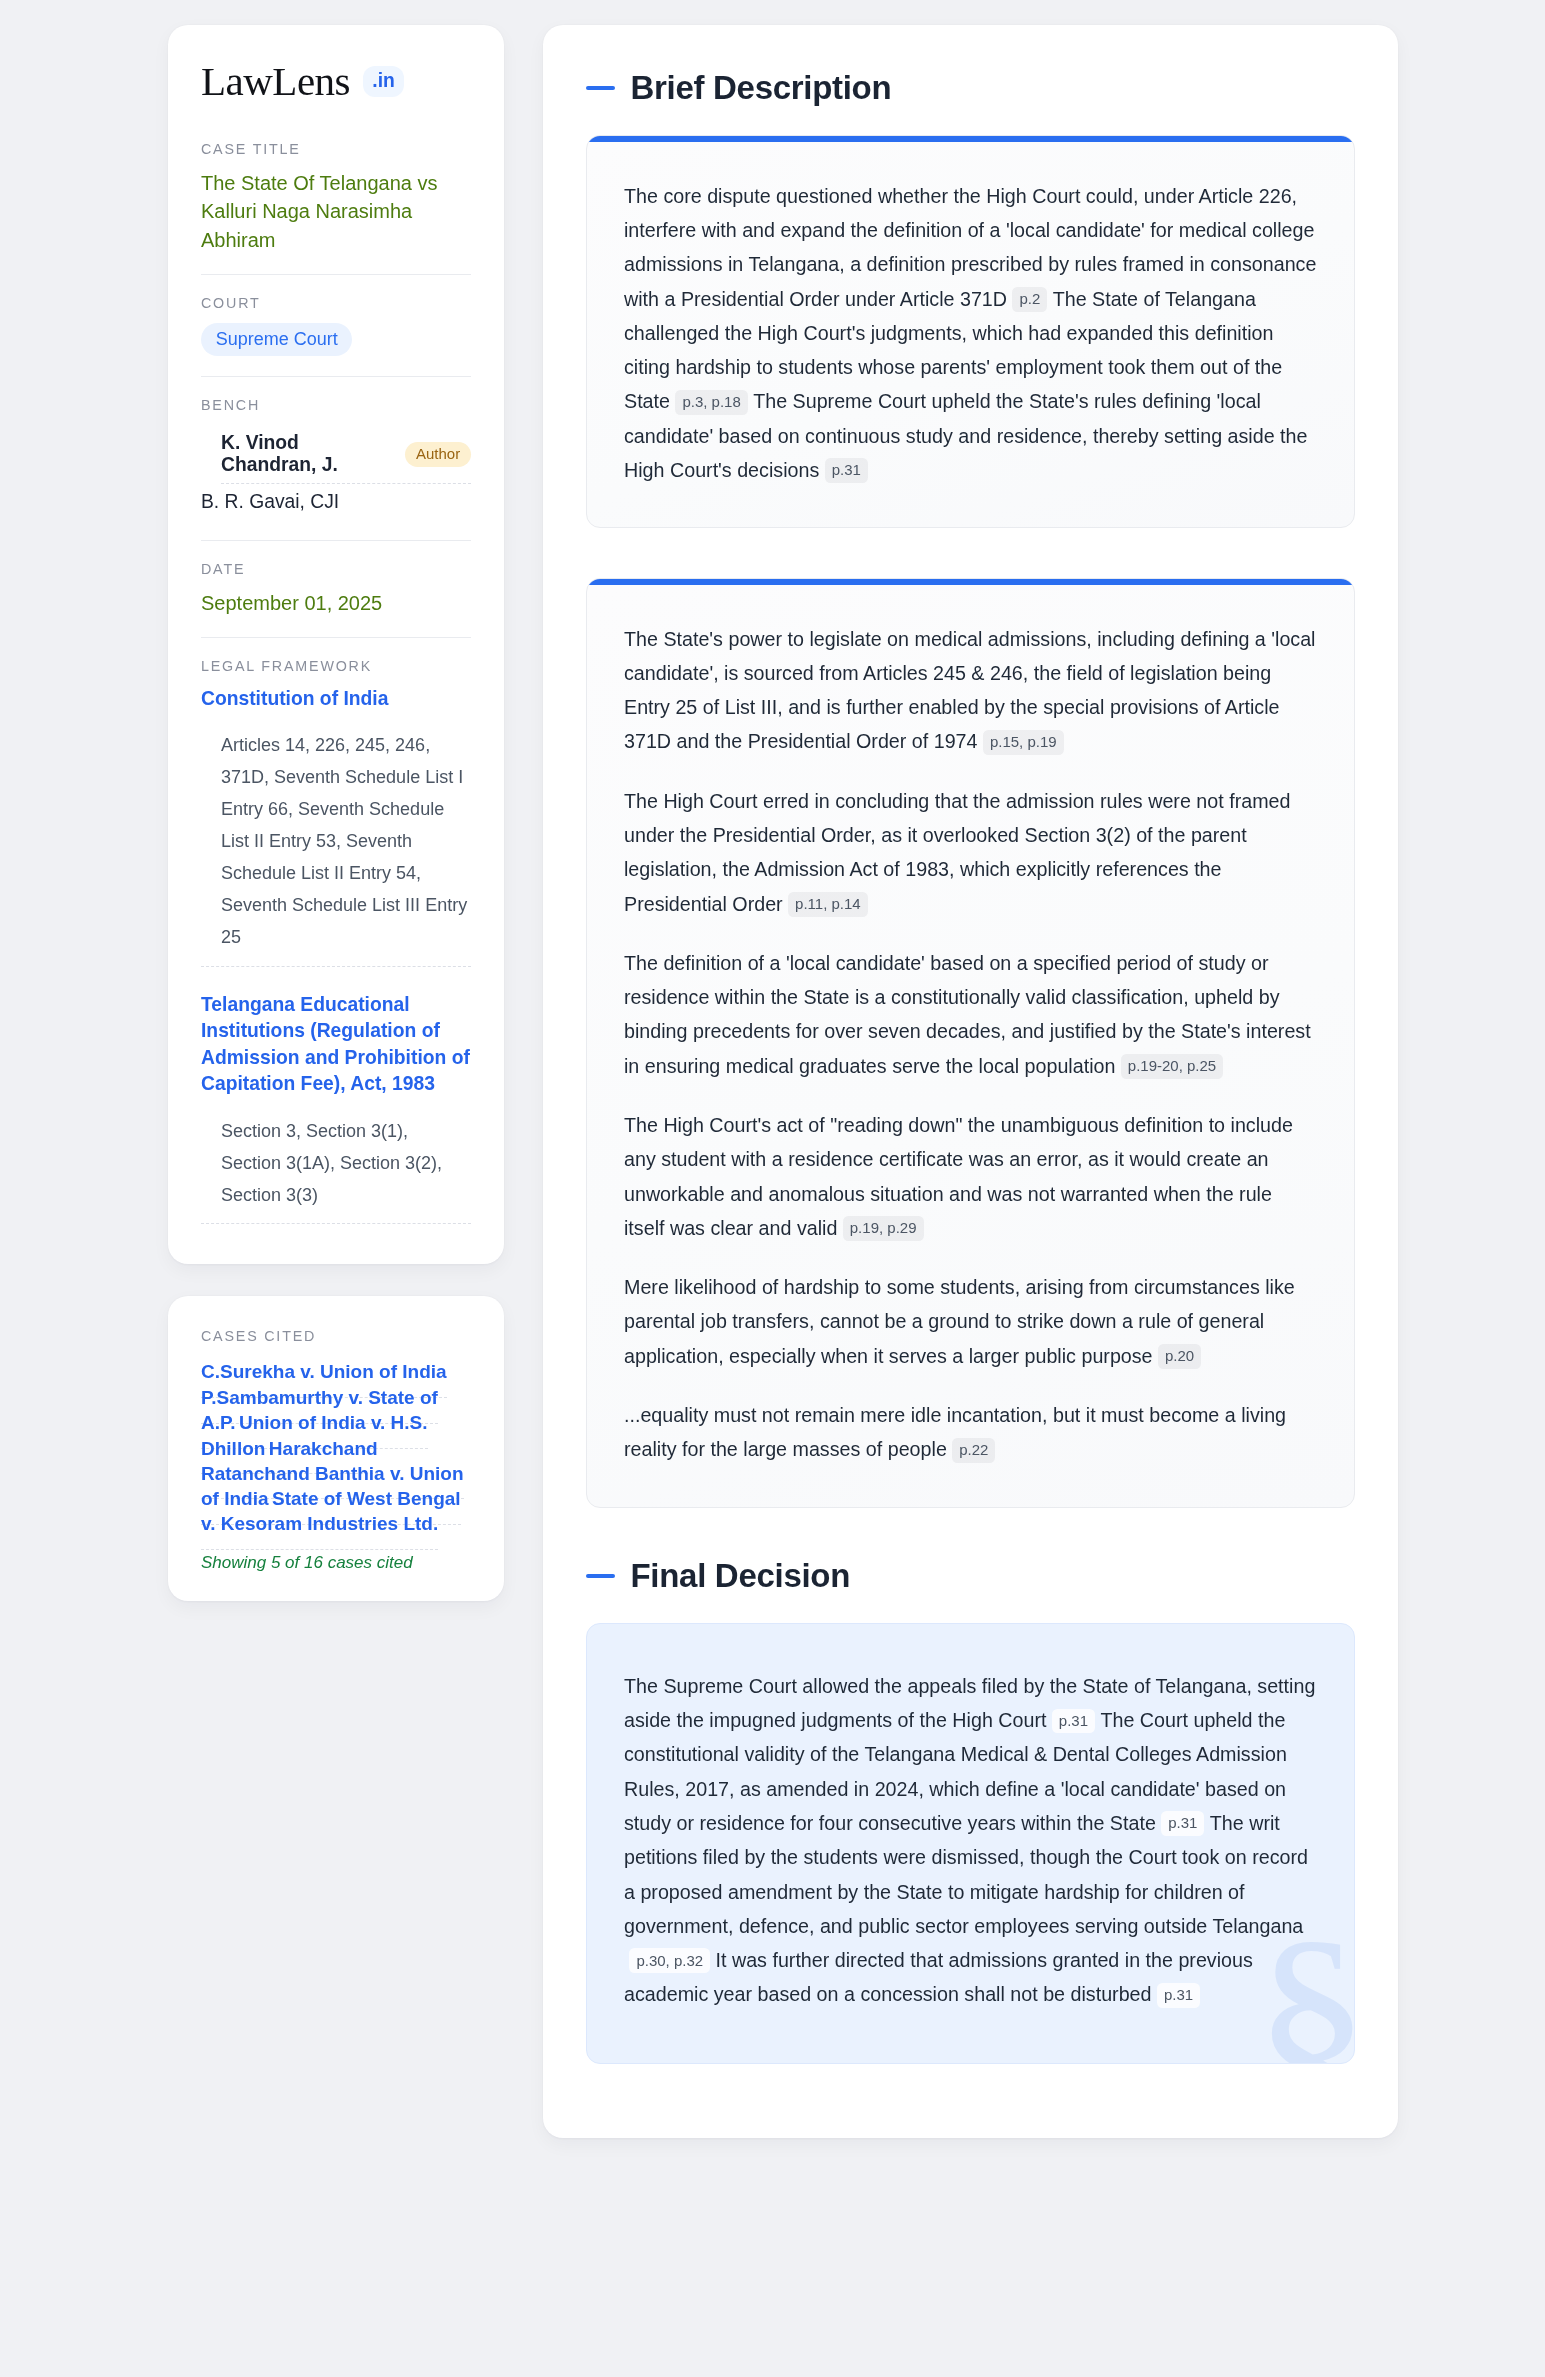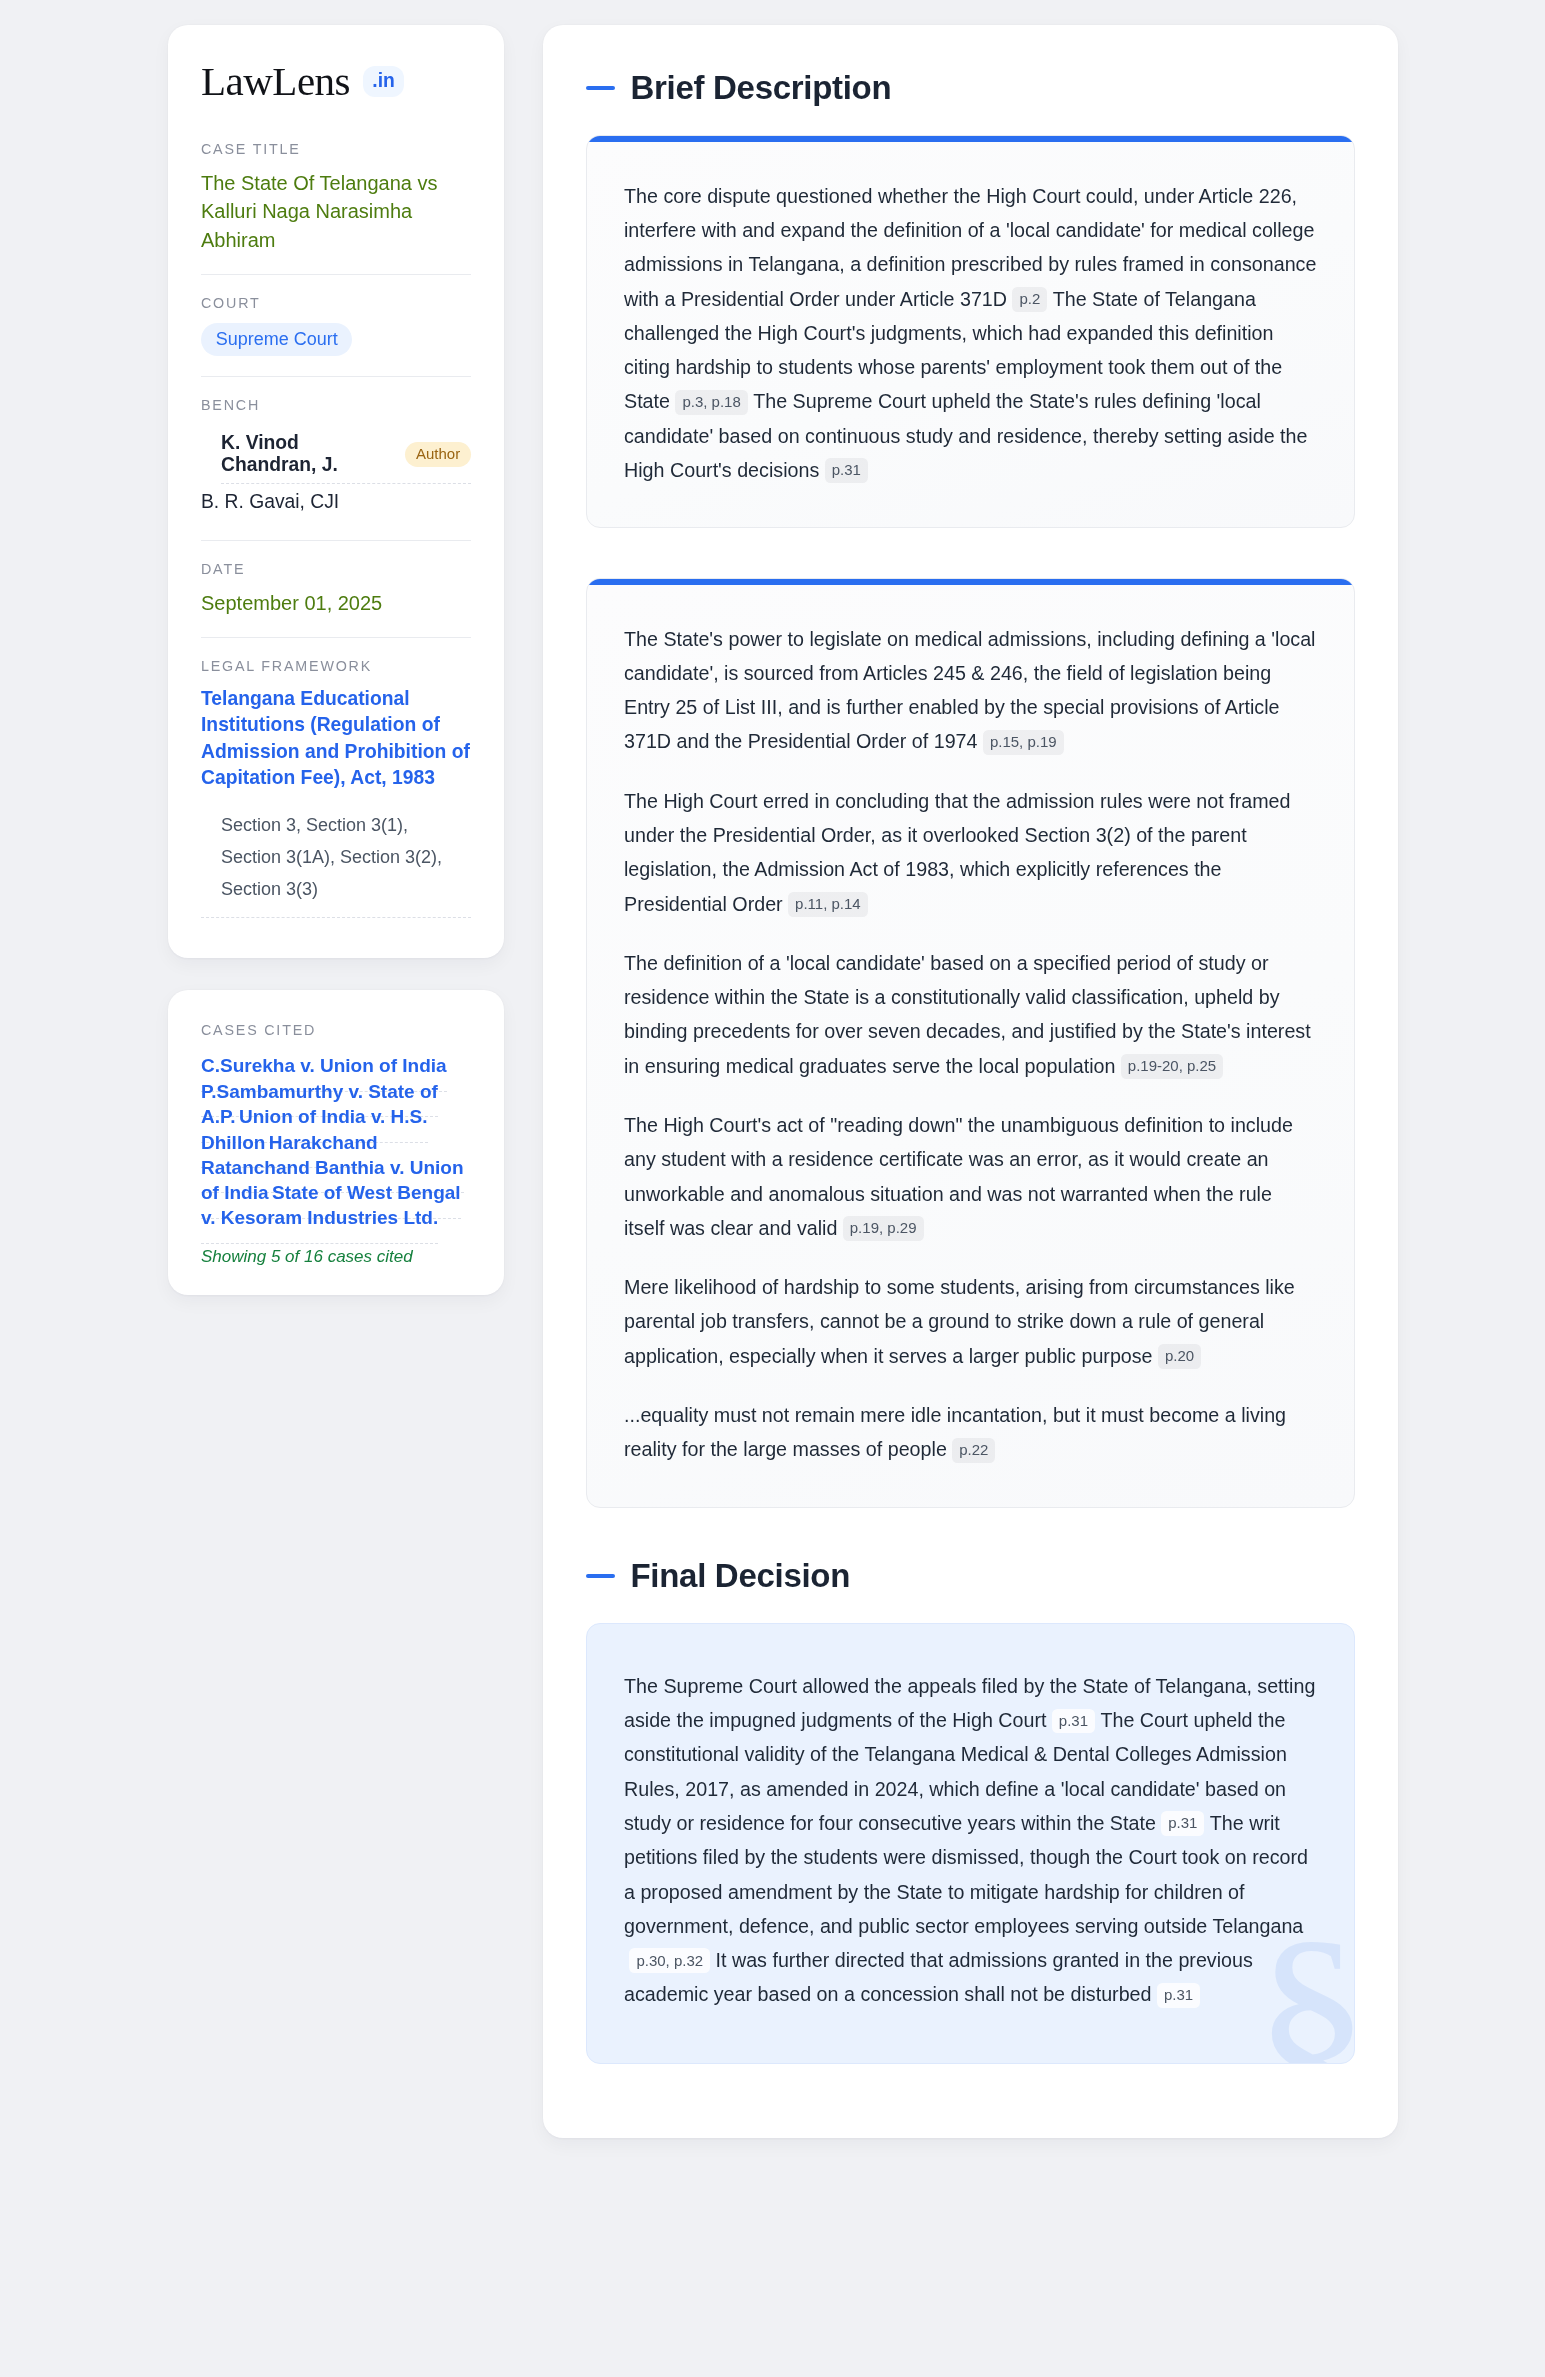--- a/index.html
+++ b/index.html
@@ -267,20 +267,24 @@
       </div>
 
       <div class="meta-block">
         <div class="meta-label">DATE</div>
         <div class="meta-value">September 01, 2025</div>
       </div>
 
       <div class="meta-block">
         <div class="meta-label">LEGAL FRAMEWORK</div>
         <div class="law-group">
+          <a class="law-link">Constitution of India</a>
+          <div class="law-sections">Articles 14, 226, 245, 246, 371D, Seventh Schedule List I Entry 66, Seventh Schedule List II Entry 53, Seventh Schedule List II Entry 54, Seventh Schedule List III Entry 25</div>
+        </div>
+        <div class="law-group">
           <a class="law-link">Telangana Educational Institutions (Regulation of Admission and Prohibition of Capitation Fee), Act, 1983</a>
           <div class="law-sections">Section 3, Section 3(1), Section 3(1A), Section 3(2), Section 3(3)</div>
         </div>
       </div>
 
     </div>
 
     <div class="card cases-card">
       <div class="meta-label">CASES CITED</div>
       <div class="cases-list">

